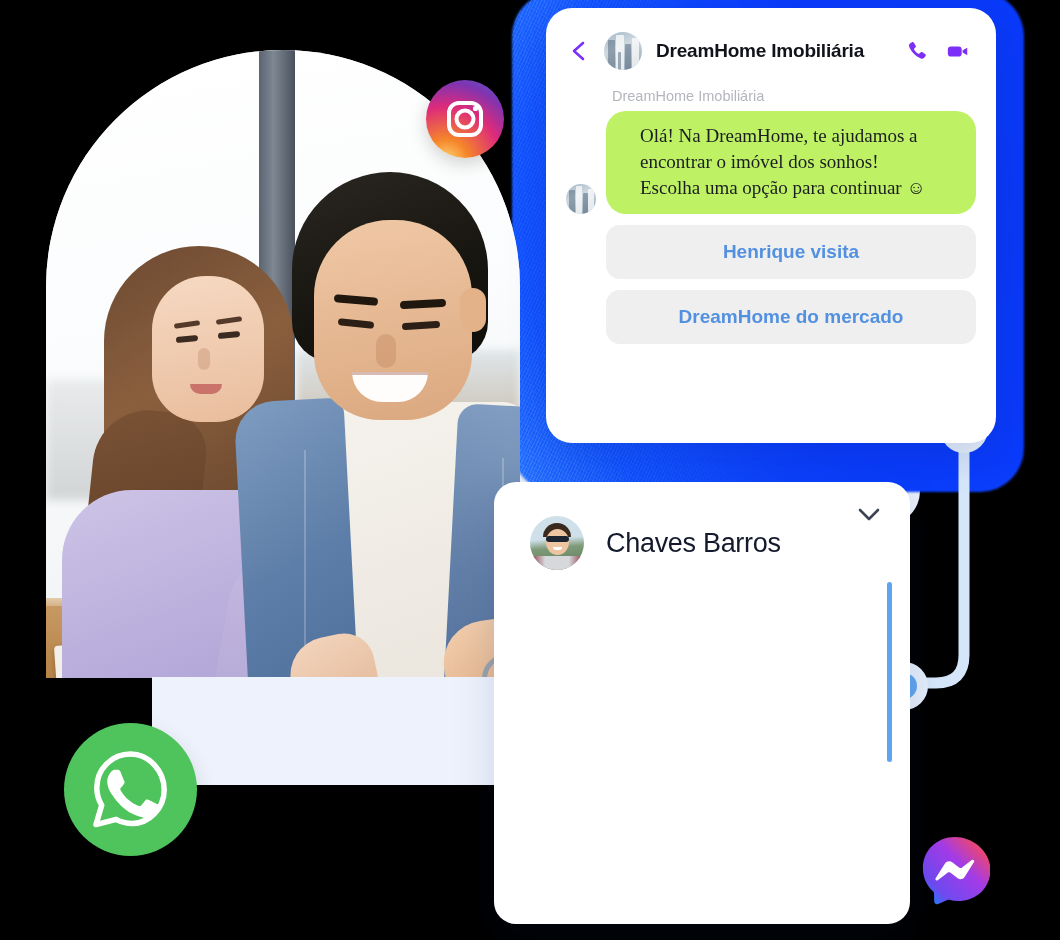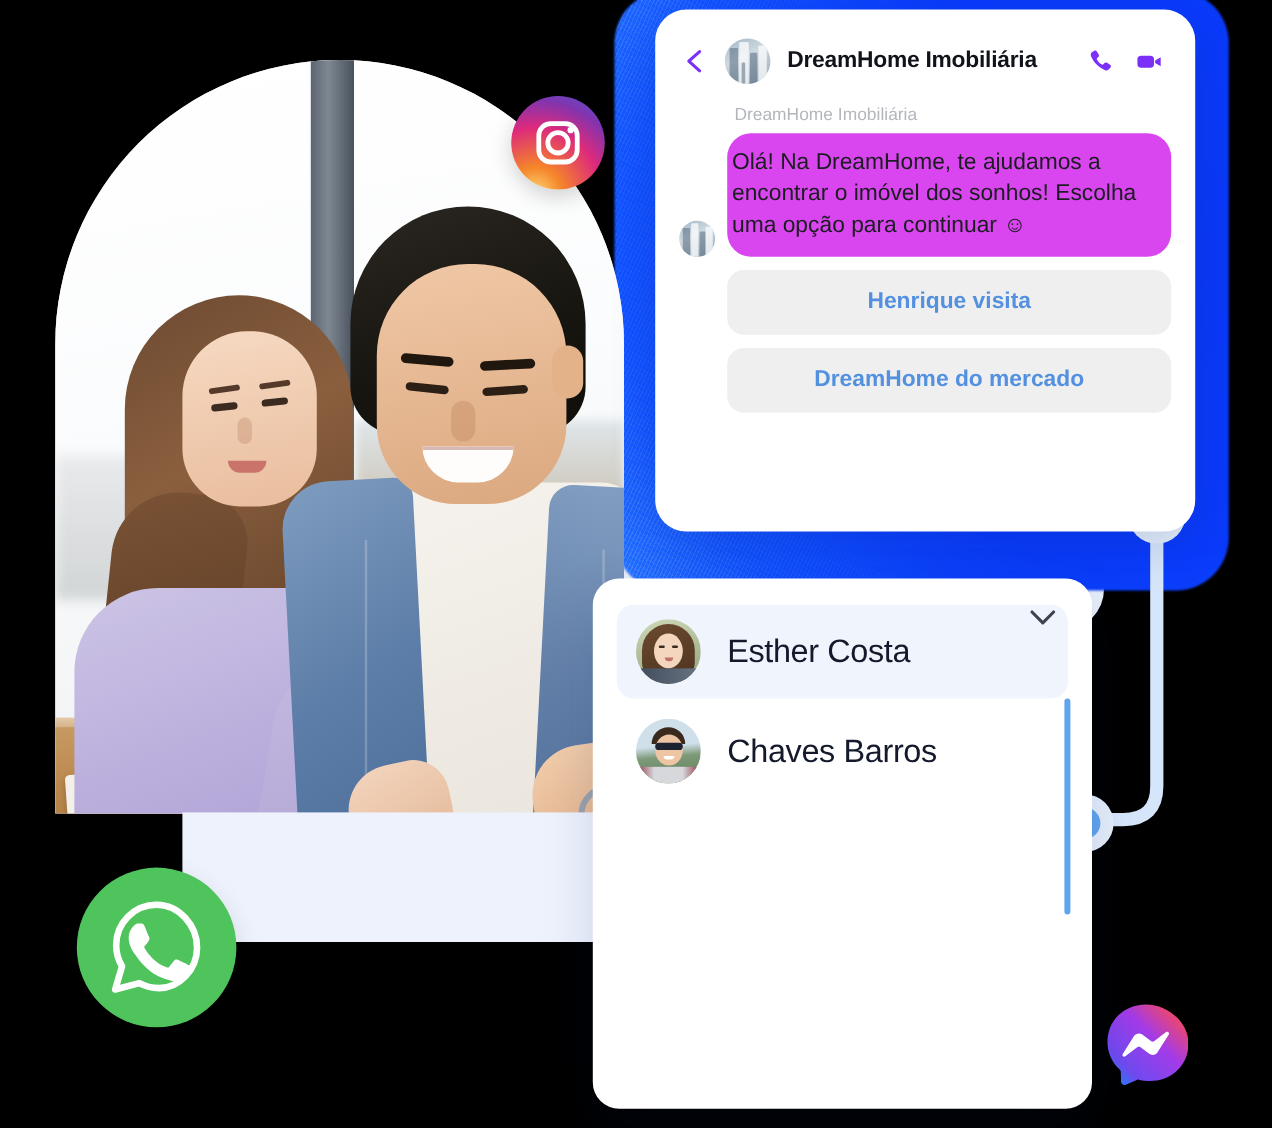--- a/index.html
+++ b/index.html
@@ -213,22 +213,22 @@
   #sender-label{
     font-size:14.5px;color:#b3b6bb;margin:6px 0 7px 46px;
   }
   .msg-row{display:flex;align-items:flex-end;gap:10px;margin-bottom:11px;}
   .msg-avatar{
     width:30px;height:30px;border-radius:50%;flex:none;overflow:hidden;position:relative;
     background:linear-gradient(155deg,#9fb6c8 0%,#cfd9df 40%,#8fa3b4 100%);
   }
   .msg-avatar.spacer{visibility:hidden;}
   .bubble{
-    background:#d946ef;border-radius:20px;padding:12px 4px;flex:1;
-    font-size:19px;line-height:1.38;color:#1b1d21;
+    background:#bef264;border-radius:20px;padding:12px 34px;flex:1;
+    font-size:19px;line-height:1.38;color:#1b1d21;font-family:Liberation Serif, serif;
   }
   .opt-btn{
     background:#EFEFEF;border-radius:14px;padding:16px 10px;flex:1;
     text-align:center;font-size:19px;font-weight:700;color:#5391E0;cursor:pointer;
   }
 
   
   #corretores-card{
     position:absolute;left:494px;top:482px;width:416px;height:442px;
     background:#fff;border-radius:22px;overflow:hidden;
@@ -427,32 +427,20 @@
 
   <div id="corretores-card">
 
     <svg id="collapse-icon" viewBox="0 0 22 14">
       <path d="M2 2 L11 11 L20 2" fill="none" stroke="#3C4450" stroke-width="2.6" stroke-linecap="round" stroke-linejoin="round"></path>
     </svg>
 
 
     <div id="agent-list">
 
-      <div class="agent-row active">
-        <div class="agent-avatar">
-          <div class="av-bg" style="background:linear-gradient(165deg,#cfd9b8,#8fa07a);"></div>
-          <div class="av-hair" style="left:5px;top:4px;width:44px;height:48px;background:linear-gradient(160deg,#6b4a2f,#4d3320);border-radius:22px 22px 16px 16px;"></div>
-          <div class="av-face" style="left:15px;top:12px;width:24px;height:29px;background:#f3d6bd;"></div>
-          <div style="position:absolute;left:19px;top:22px;width:5px;height:2px;background:#3a2a1e;border-radius:1px;"></div>
-          <div style="position:absolute;left:30px;top:22px;width:5px;height:2px;background:#3a2a1e;border-radius:1px;"></div>
-          <div style="position:absolute;left:24px;top:32px;width:7px;height:3px;background:#c4716c;border-radius:0 0 4px 4px;"></div>
-          <div class="av-body" style="height:13px;background:linear-gradient(90deg,#3f4a5a,#6a7584);"></div>
-        </div>
-        <div class="agent-name">Esther Costa</div>
-      </div>
 
 
       <div class="agent-row">
         <div class="agent-avatar">
           <div class="av-bg" style="background:linear-gradient(175deg,#cfe0ea 0%,#cfe0ea 42%,#7e9a78 58%,#5c7a57 100%);"></div>
           <div class="av-hair" style="left:13px;top:7px;width:28px;height:14px;background:#3a2a1e;border-radius:14px 14px 0 0;"></div>
           <div class="av-face" style="left:16px;top:13px;width:23px;height:26px;background:#eec5a2;"></div>
           <div style="position:absolute;left:16px;top:20px;width:23px;height:6px;background:#1b2430;border-radius:3px;"></div>
           <div style="position:absolute;left:23px;top:31px;width:9px;height:3px;background:#fff;border-radius:0 0 5px 5px;"></div>
           <div class="av-body" style="height:14px;background:linear-gradient(90deg,#8e2f3e 0%,#d6d8dc 28%,#d6d8dc 72%,#8e2f3e 100%);"></div>

